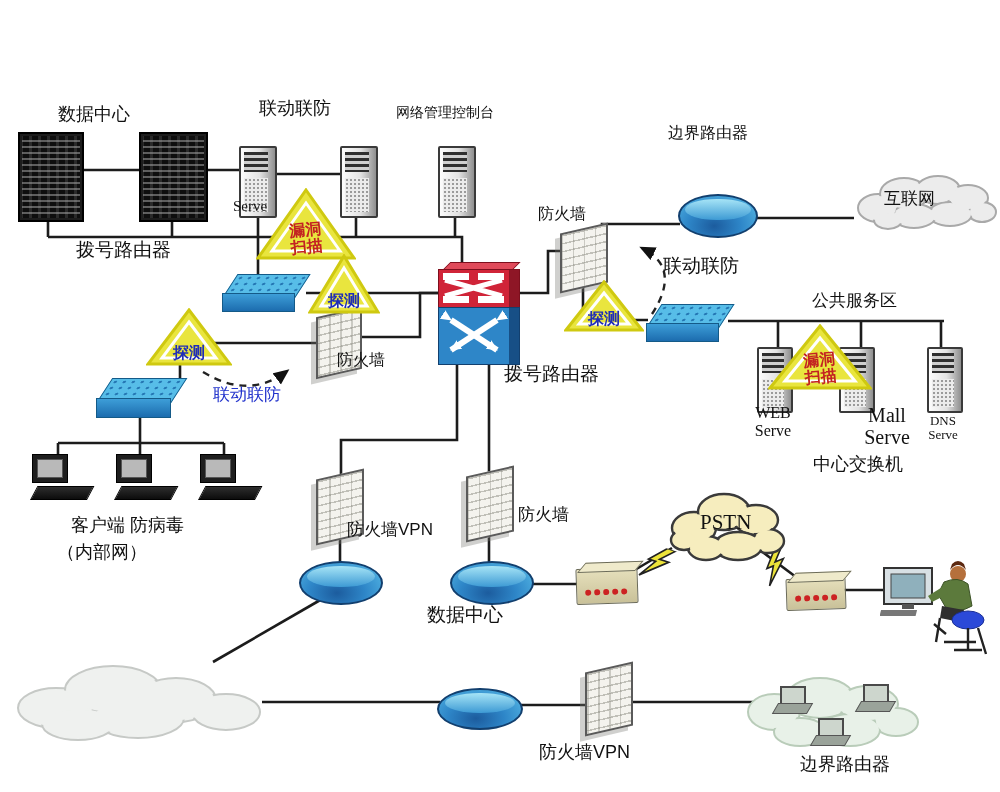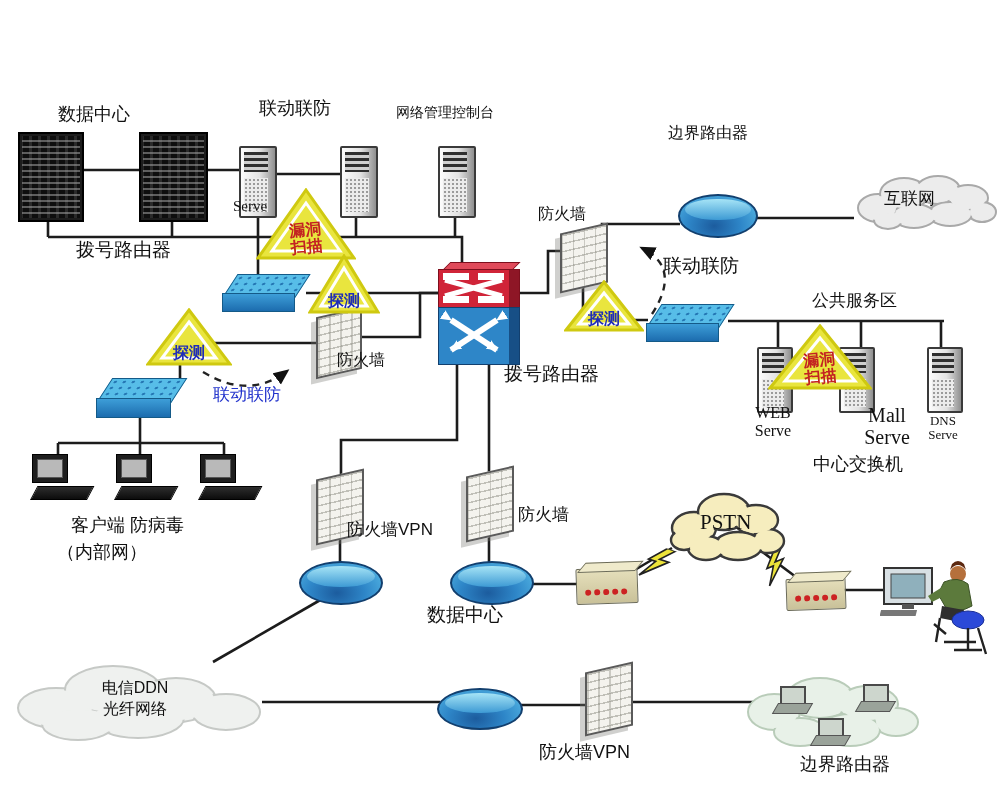--- a/index.html
+++ b/index.html
@@ -416,24 +416,20 @@
   <div class="lbl" style="left:813px;top:452px;font-size:18px">中心交换机</div>
   <div class="lbl" style="left:504px;top:361px;font-size:19px">拨号路由器</div>
   <div class="lbl" style="left:337px;top:350px;font-size:16px">防火墙</div>
   <div class="lbl blue-note" style="left:213px;top:383px;font-size:17px">联动联防</div>
   <div class="lbl" style="left:71px;top:513px;font-size:18px">客户端 防病毒</div>
   <div class="lbl" style="left:57px;top:540px;font-size:18px">（内部网）</div>
   <div class="lbl" style="left:347px;top:518px;font-size:17px">防火墙VPN</div>
   <div class="lbl" style="left:518px;top:503px;font-size:17px">防火墙</div>
   <div class="lbl" style="left:427px;top:602px;font-size:19px">数据中心</div>
   <div class="lbl serif" style="left:700px;top:510px;font-size:21px">PSTN</div>
-  <div class="lbl cloud-lbl" style="left:70px;top:678px;width:130px;font-size:16px">
-    <span style="display:block">电信DDN</span>
-    <span style="display:block">光纤网络</span>
-  </div>
   <div class="lbl" style="left:539px;top:740px;font-size:18px">防火墙VPN</div>
   <div class="lbl" style="left:800px;top:752px;font-size:18px">边界路由器</div>
 
   <div class="lbl serif cloud-lbl" style="left:749px;top:404px;width:48px;font-size:16px;line-height:1.1">
     <span style="display:block">WEB</span>
     <span style="display:block">Serve</span>
   </div>
   <div class="lbl serif cloud-lbl" style="left:863px;top:404px;width:48px;font-size:20px;line-height:1.1">
     <span style="display:block">Mall</span>
     <span style="display:block">Serve</span>

